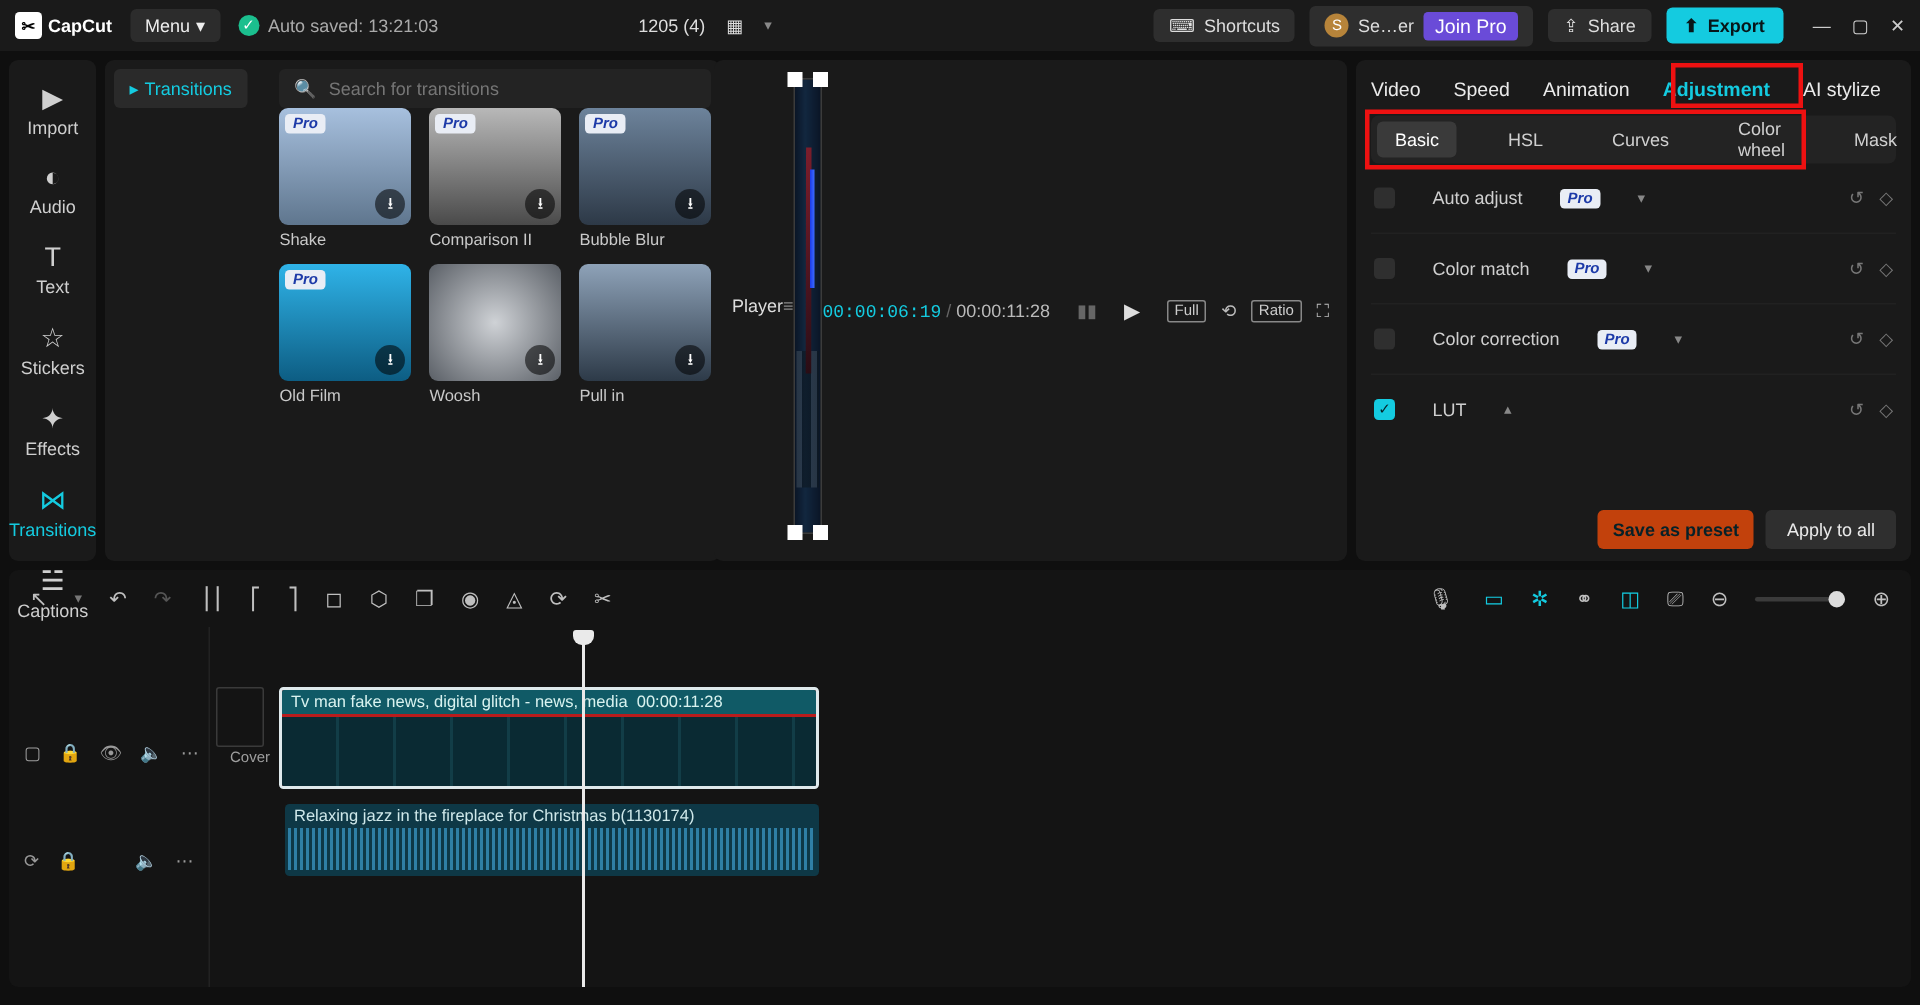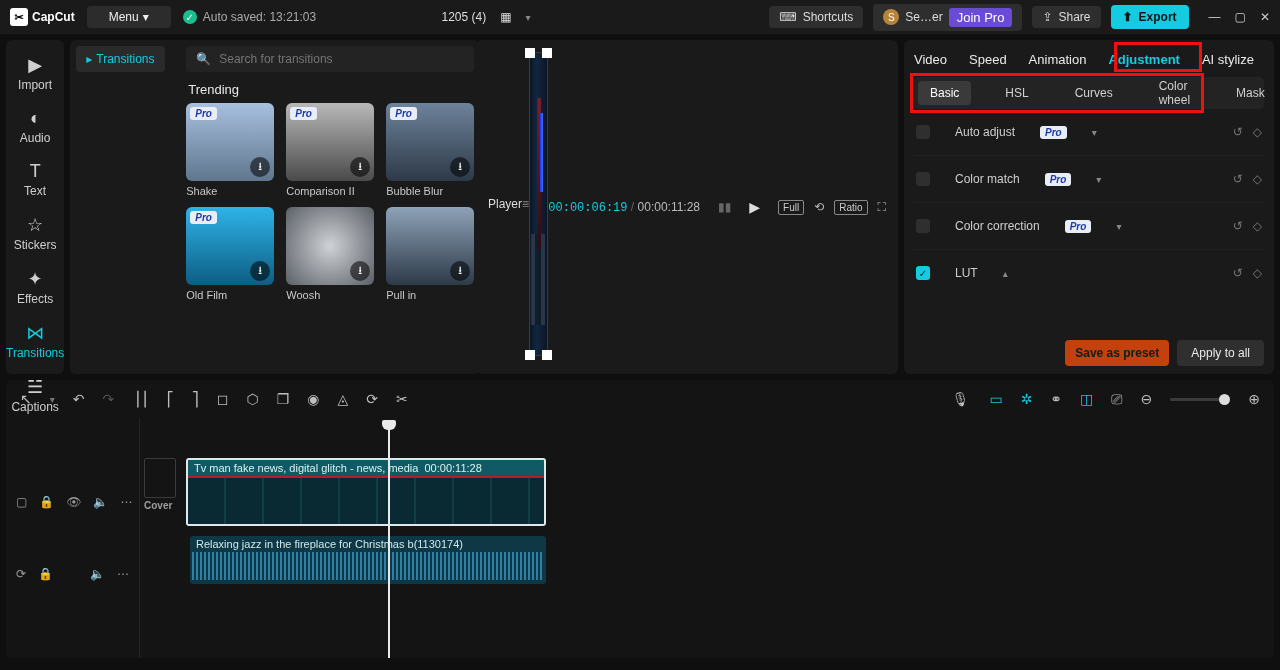--- a/index.html
+++ b/index.html
@@ -1,20 +1,20 @@
 <!DOCTYPE html>
 <html><head>
 <meta charset="utf-8">
 <style>
 * { margin:0; padding:0; box-sizing:border-box; font-family:-apple-system,Segoe UI,Arial,sans-serif; }
 body { background:#0f0f0f; color:#cfcfcf; width:1280px; height:670px; overflow:hidden; font-size:12px; }
 .topbar { display:flex; align-items:center; height:34px; background:#1a1a1a; padding:0 10px; gap:12px; }
 .logo { display:flex; align-items:center; gap:4px; font-weight:bold; color:#fff; }
 .logo-mark { width:18px; height:18px; background:#fff; color:#000; display:flex; align-items:center; justify-content:center; border-radius:3px; font-size:11px; font-weight:bold;}
-.menu-btn { background:#2c2c2c; border-radius:4px; padding:4px 22px; display:flex; align-items:flex-start; gap:4px; cursor:pointer; color:#eee;}
+.menu-btn { background:#2c2c2c; border-radius:4px; padding:4px 10px; display:flex; align-items:flex-start; gap:4px; cursor:pointer; color:#eee;}
 .autosave { display:flex; align-items:center; gap:6px; color:#aaa; font-size:12px;}
 .chk { width:14px; height:14px; border-radius:50%; background:#1bbf8e; display:flex; align-items:center; justify-content:center; color:#fff; font-size:10px;}
 .topcenter { margin-left:auto; margin-right:auto; display:flex; align-items:center; gap:14px; color:#ddd;}
 .topright { display:flex; align-items:center; gap:10px; margin-left:auto;}
 .pill { background:#2e2e2e; border-radius:4px; padding:4px 10px; display:flex; align-items:center; gap:6px; cursor:pointer; color:#ddd;}
 .joinpro { background:#6a4bd8; color:#fff; padding:2px 8px; border-radius:3px; font-size:13px;}
 .export-btn { background:#14cbe0; color:#071619; font-weight:600; padding:5px 12px; border-radius:4px; display:flex; align-items:center; gap:6px; cursor:pointer;}
 .winctrl { display:flex; gap:14px; margin-left:10px; color:#ccc;}
 .winctrl span { cursor:pointer; }
 
@@ -82,21 +82,21 @@
 
 .timeline { background:#141414; margin:0 6px 6px 6px; border-radius:0 0 6px 6px; height:240px; position:relative; display:flex;}
 .tl-left { width:134px; border-right:1px solid #222; }
 .tl-trackhdr { height:72px; display:flex; align-items:center; gap:12px; padding:0 10px; color:#9a9a9a;}
 .tl-trackhdr.top { margin-top:48px;}
 .tl-right { flex:1; position:relative;}
 .ruler { height:26px; position:relative; color:#7a7a7a; font-size:11px;}
 .ruler span { position:absolute; top:6px;}
 .playhead { position:absolute; top:2px; bottom:0; width:2px; background:#eaeaea;}
 .playhead::before { content:""; position:absolute; top:0; left:-6px; width:14px; height:10px; background:#eaeaea; border-radius:2px 2px 6px 6px;}
-.cover { position:absolute; left:4px; top:40px; width:36px; text-align:left; color:#9e9e9e; font-size:10px;font-weight:bold;}
+.cover { position:absolute; left:4px; top:40px; width:36px; text-align:right; color:#9e9e9e; font-size:10px;}
 .cover .cvbox { width:32px; height:40px; border:1px solid #3a3a3a; border-radius:2px; margin-bottom:2px;}
 .clip { position:absolute; border-radius:3px; overflow:hidden;}
 .clip.video { top:40px; height:68px; border:2px solid #dfe9ec; background:#b91c1c;}
 .clip.video .clip-label { position:absolute; top:0; left:0; right:0; background:#105a66; color:#d9f3f0; font-size:11px; padding:2px 6px; white-space:nowrap;}
 .clip.video .frames { position:absolute; top:18px; bottom:0; left:0; right:0; background:repeating-linear-gradient(90deg,#0a2a33 0 36px,#123d47 36px 38px);}
 .clip.audio { top:118px; height:48px; background:#0e3846; }
 .clip.audio .clip-label { font-size:11px; color:#cfe8ea; padding:2px 6px;}
 .clip.audio .wave { height:28px; margin:0 2px; background:repeating-linear-gradient(90deg,#2f7fa5 0 2px,transparent 2px 4px);}
 </style>
 </head>
@@ -161,21 +161,20 @@
     </div>
     <div class="lpanel">
       <div class="lside">
         <span class="chip">▸ <span>Transitions</span></span>
       </div>
       <div class="lmain">
         <div class="search">
           <span>🔍</span>
           <input placeholder="Search for transitions" style="">
         </div>
-        <div class="section-title">Trending</div>
         <div class="grid">
           <div class="card">
             <div class="thumb" style="background:linear-gradient(180deg,#a7c0de,#5f768e)">
                 <span class="pro">Pro</span>
                 <span class="dl">⭳</span>
               </div>
             <div class="cap">Shake</div>
           </div>
           <div class="card">
             <div class="thumb" style="background:linear-gradient(180deg,#b8b8b8,#4a4a4a)">

